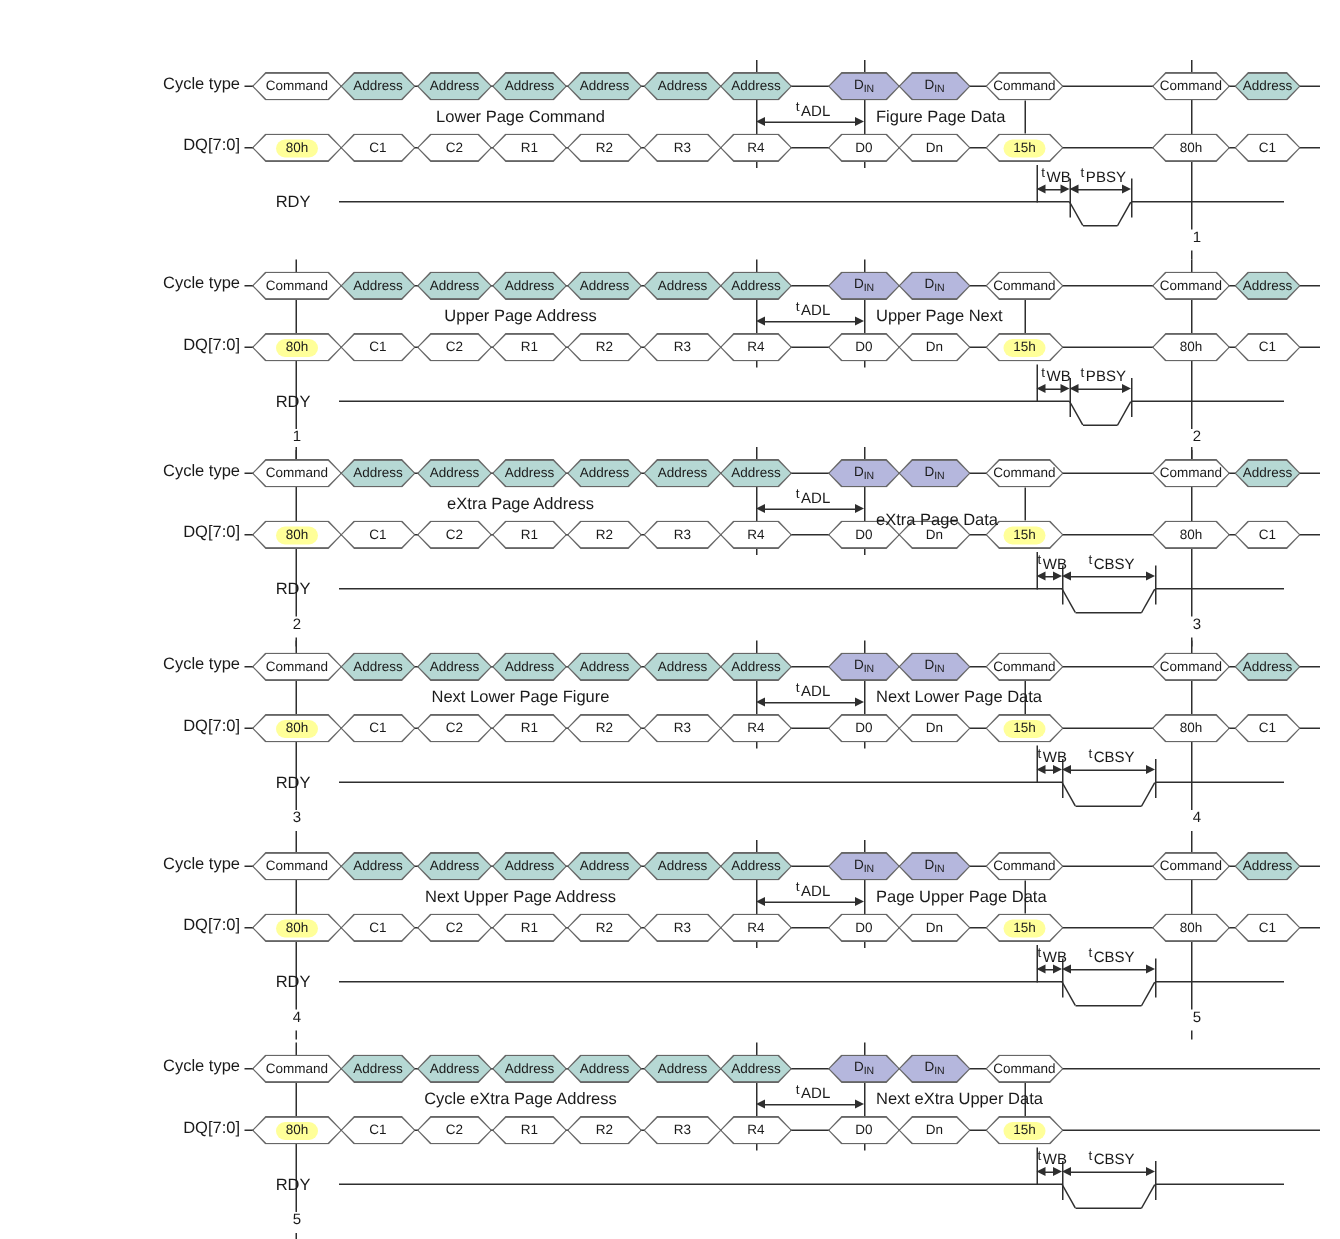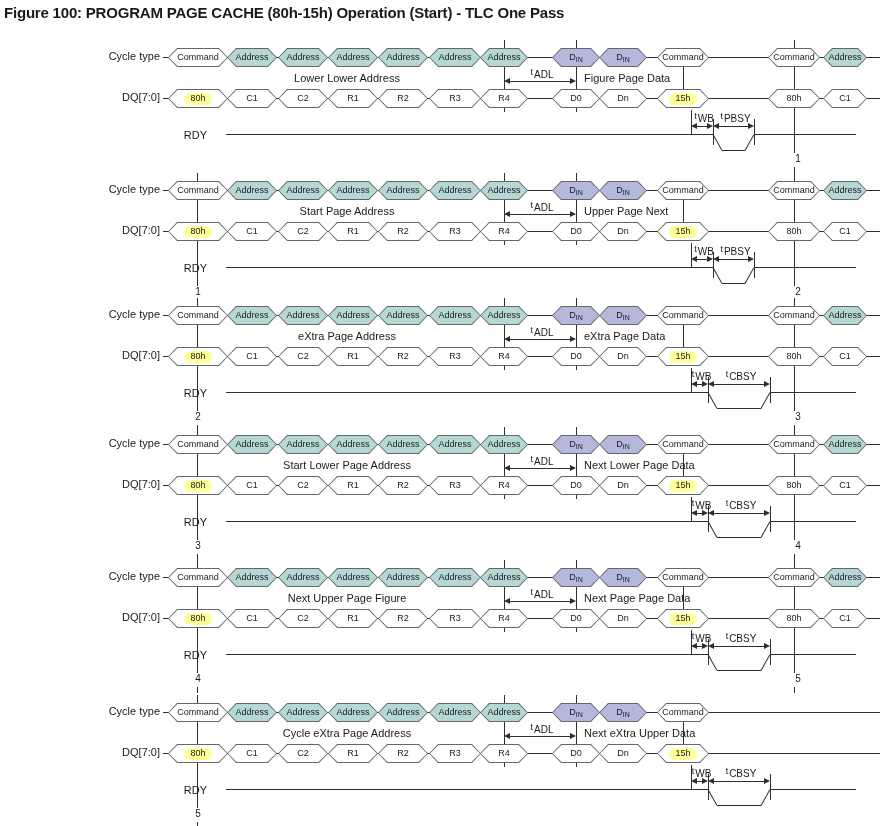--- a/index.html
+++ b/index.html
@@ -29,36 +29,35 @@
   .hexl.hl{background:var(--hl);border-radius:8px;padding:1.5px 6px;}
   .hexsub{font-size:7px;vertical-align:-2px;}
   .ahl,.ahr{position:absolute;width:0;height:0;border-top:3px solid transparent;border-bottom:3px solid transparent;z-index:3;}
   .ahl{border-right:6px solid var(--line);}
   .ahr{border-left:6px solid var(--line);}
 </style>
 </head>
 <body>
 
 <div id="diagram">
-  <div id="title">Figure 100: PROGRAM PAGE CACHE (80h-15h) Operation (Start) - TLC One Pass</div>
 <div class="rowlabel" style="left: 86px; top: 50px; width: 74px;">Cycle type</div>
     <div class="rowlabel" style="left: 88px; top: 91px; width: 72px;">DQ[7:0]</div>
     <div class="rowlabel" style="left: 158px; top: 129px; width: 49px;">RDY</div>
     <div class="hline" style="left: 163px; top: 57px; width: 717px;"></div>
     <div class="hline" style="left: 163px; top: 98px; width: 717px;"></div>
     <div class="vline" style="left: 504px; top: 40px; height: 72px;"></div>
     <div class="vline" style="left: 576px; top: 40px; height: 72px;"></div>
     <div class="vline" style="left: 683px; top: 67px; height: 22px;"></div>
     <div class="vline" style="left: 691px; top: 110px; height: 25px;"></div>
     <div class="vline" style="left: 713px; top: 119px; height: 26px;"></div>
     <div class="vline" style="left: 754px; top: 119px; height: 26px;"></div>
     <div class="vline" style="left: 794px; top: 40px; height: 113px;"></div>
     <div class="num" style="left: 798px; top: 153px;">1</div>
     <div class="vline" style="left: 794px; top: 167px; height: 6px;"></div>
-    <div class="midlabel centered" style="left: 347px; top: 72px;">Lower Lower Address</div>
+    <div class="midlabel centered" style="left: 347px; top: 72px;">Lower Page Command</div>
     <div class="midlabel" style="left: 584px; top: 72px;">Figure Page Data</div>
     <div class="tlabel centered" style="left: 542px; top: 69px;"><span class="tp">t</span><span>ADL</span></div>
     <div class="hline" style="left: 509px; top: 81px; width: 62px;"></div>
     <div class="ahl" style="left: 504px; top: 78px;"></div>
     <div class="ahr" style="left: 570px; top: 78px;"></div>
     <div class="tlabel centered" style="left: 704px; top: 113px;"><span class="tp">t</span><span>WB</span></div>
     <div class="tlabel centered" style="left: 735.5px; top: 113px;"><span class="tp">t</span><span>PBSY</span></div>
     <div class="hline" style="left: 696px; top: 126px; width: 12px;"></div>
     <div class="ahl" style="left: 691px; top: 123px;"></div>
     <div class="ahr" style="left: 707px; top: 123px;"></div>
@@ -200,21 +199,21 @@
     <div class="vline" style="left: 683px; top: 200px; height: 22px;"></div>
     <div class="vline" style="left: 691px; top: 243px; height: 25px;"></div>
     <div class="vline" style="left: 713px; top: 252px; height: 26px;"></div>
     <div class="vline" style="left: 754px; top: 252px; height: 26px;"></div>
     <div class="vline" style="left: 197px; top: 173px; height: 113px;"></div>
     <div class="num" style="left: 198px; top: 286px;">1</div>
     <div class="vline" style="left: 197px; top: 300px; height: 6px;"></div>
     <div class="vline" style="left: 794px; top: 173px; height: 113px;"></div>
     <div class="num" style="left: 798px; top: 286px;">2</div>
     <div class="vline" style="left: 794px; top: 300px; height: 6px;"></div>
-    <div class="midlabel centered" style="left: 347px; top: 205px;">Start Page Address</div>
+    <div class="midlabel centered" style="left: 347px; top: 205px;">Upper Page Address</div>
     <div class="midlabel" style="left: 584px; top: 205px;">Upper Page Next</div>
     <div class="tlabel centered" style="left: 542px; top: 202px;"><span class="tp">t</span><span>ADL</span></div>
     <div class="hline" style="left: 509px; top: 214px; width: 62px;"></div>
     <div class="ahl" style="left: 504px; top: 211px;"></div>
     <div class="ahr" style="left: 570px; top: 211px;"></div>
     <div class="tlabel centered" style="left: 704px; top: 246px;"><span class="tp">t</span><span>WB</span></div>
     <div class="tlabel centered" style="left: 735.5px; top: 246px;"><span class="tp">t</span><span>PBSY</span></div>
     <div class="hline" style="left: 696px; top: 259px; width: 12px;"></div>
     <div class="ahl" style="left: 691px; top: 256px;"></div>
     <div class="ahr" style="left: 707px; top: 256px;"></div>
@@ -357,21 +356,21 @@
     <div class="vline" style="left: 691px; top: 368px; height: 25px;"></div>
     <div class="vline" style="left: 708px; top: 377px; height: 26px;"></div>
     <div class="vline" style="left: 770px; top: 377px; height: 26px;"></div>
     <div class="vline" style="left: 197px; top: 298px; height: 113px;"></div>
     <div class="num" style="left: 198px; top: 411px;">2</div>
     <div class="vline" style="left: 197px; top: 425px; height: 6px;"></div>
     <div class="vline" style="left: 794px; top: 298px; height: 113px;"></div>
     <div class="num" style="left: 798px; top: 411px;">3</div>
     <div class="vline" style="left: 794px; top: 425px; height: 6px;"></div>
     <div class="midlabel centered" style="left: 347px; top: 330px;">eXtra Page Address</div>
-    <div class="midlabel" style="left: 584px; top: 330px;">eXtra Page Data</div>
+    <div class="midlabel" style="left: 584px; top: 341px;">eXtra Page Data</div>
     <div class="tlabel centered" style="left: 542px; top: 327px;"><span class="tp">t</span><span>ADL</span></div>
     <div class="hline" style="left: 509px; top: 339px; width: 62px;"></div>
     <div class="ahl" style="left: 504px; top: 336px;"></div>
     <div class="ahr" style="left: 570px; top: 336px;"></div>
     <div class="tlabel centered" style="left: 701.5px; top: 371px;"><span class="tp">t</span><span>WB</span></div>
     <div class="tlabel centered" style="left: 741px; top: 371px;"><span class="tp">t</span><span>CBSY</span></div>
     <div class="hline" style="left: 696px; top: 384px; width: 7px;"></div>
     <div class="ahl" style="left: 691px; top: 381px;"></div>
     <div class="ahr" style="left: 702px; top: 381px;"></div>
     <div class="hline" style="left: 713px; top: 384px; width: 52px;"></div>
@@ -512,21 +511,21 @@
     <div class="vline" style="left: 683px; top: 454px; height: 22px;"></div>
     <div class="vline" style="left: 691px; top: 497px; height: 25px;"></div>
     <div class="vline" style="left: 708px; top: 506px; height: 26px;"></div>
     <div class="vline" style="left: 770px; top: 506px; height: 26px;"></div>
     <div class="vline" style="left: 197px; top: 427px; height: 113px;"></div>
     <div class="num" style="left: 198px; top: 540px;">3</div>
     <div class="vline" style="left: 197px; top: 554px; height: 6px;"></div>
     <div class="vline" style="left: 794px; top: 427px; height: 113px;"></div>
     <div class="num" style="left: 798px; top: 540px;">4</div>
     <div class="vline" style="left: 794px; top: 554px; height: 6px;"></div>
-    <div class="midlabel centered" style="left: 347px; top: 459px;">Start Lower Page Address</div>
+    <div class="midlabel centered" style="left: 347px; top: 459px;">Next Lower Page Figure</div>
     <div class="midlabel" style="left: 584px; top: 459px;">Next Lower Page Data</div>
     <div class="tlabel centered" style="left: 542px; top: 456px;"><span class="tp">t</span><span>ADL</span></div>
     <div class="hline" style="left: 509px; top: 468px; width: 62px;"></div>
     <div class="ahl" style="left: 504px; top: 465px;"></div>
     <div class="ahr" style="left: 570px; top: 465px;"></div>
     <div class="tlabel centered" style="left: 701.5px; top: 500px;"><span class="tp">t</span><span>WB</span></div>
     <div class="tlabel centered" style="left: 741px; top: 500px;"><span class="tp">t</span><span>CBSY</span></div>
     <div class="hline" style="left: 696px; top: 513px; width: 7px;"></div>
     <div class="ahl" style="left: 691px; top: 510px;"></div>
     <div class="ahr" style="left: 702px; top: 510px;"></div>
@@ -668,22 +667,22 @@
     <div class="vline" style="left: 683px; top: 587px; height: 22px;"></div>
     <div class="vline" style="left: 691px; top: 630px; height: 25px;"></div>
     <div class="vline" style="left: 708px; top: 639px; height: 26px;"></div>
     <div class="vline" style="left: 770px; top: 639px; height: 26px;"></div>
     <div class="vline" style="left: 197px; top: 560px; height: 113px;"></div>
     <div class="num" style="left: 198px; top: 673px;">4</div>
     <div class="vline" style="left: 197px; top: 687px; height: 6px;"></div>
     <div class="vline" style="left: 794px; top: 560px; height: 113px;"></div>
     <div class="num" style="left: 798px; top: 673px;">5</div>
     <div class="vline" style="left: 794px; top: 687px; height: 6px;"></div>
-    <div class="midlabel centered" style="left: 347px; top: 592px;">Next Upper Page Figure</div>
-    <div class="midlabel" style="left: 584px; top: 592px;">Next Page Page Data</div>
+    <div class="midlabel centered" style="left: 347px; top: 592px;">Next Upper Page Address</div>
+    <div class="midlabel" style="left: 584px; top: 592px;">Page Upper Page Data</div>
     <div class="tlabel centered" style="left: 542px; top: 589px;"><span class="tp">t</span><span>ADL</span></div>
     <div class="hline" style="left: 509px; top: 601px; width: 62px;"></div>
     <div class="ahl" style="left: 504px; top: 598px;"></div>
     <div class="ahr" style="left: 570px; top: 598px;"></div>
     <div class="tlabel centered" style="left: 701.5px; top: 633px;"><span class="tp">t</span><span>WB</span></div>
     <div class="tlabel centered" style="left: 741px; top: 633px;"><span class="tp">t</span><span>CBSY</span></div>
     <div class="hline" style="left: 696px; top: 646px; width: 7px;"></div>
     <div class="ahl" style="left: 691px; top: 643px;"></div>
     <div class="ahr" style="left: 702px; top: 643px;"></div>
     <div class="hline" style="left: 713px; top: 646px; width: 52px;"></div>

